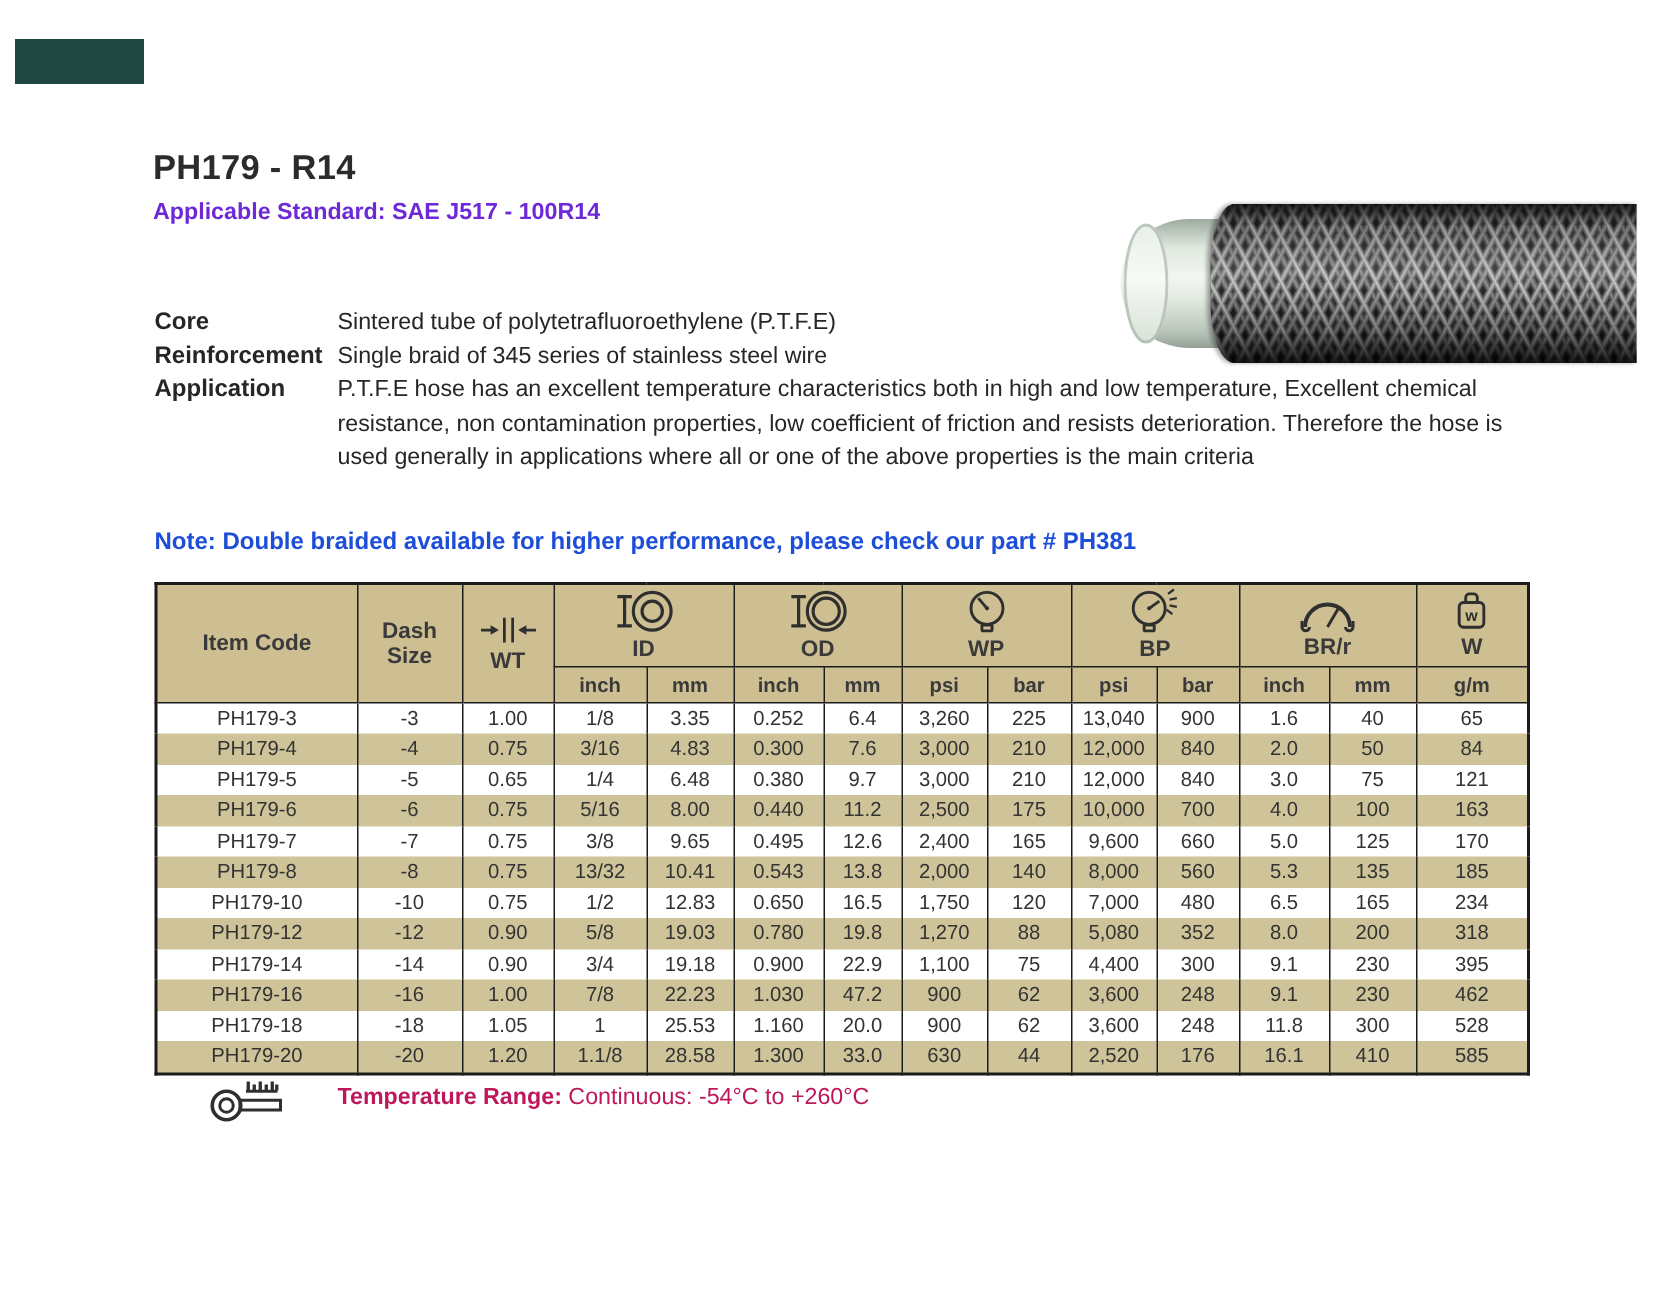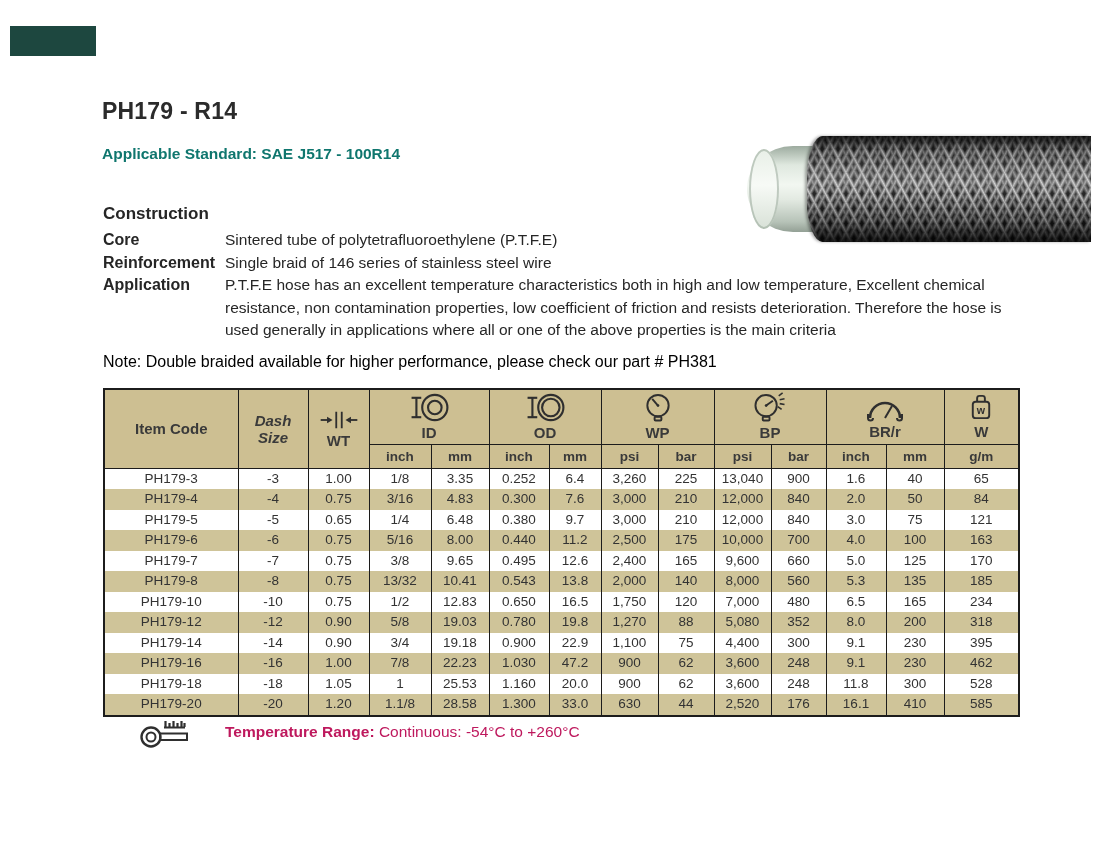--- a/index.html
+++ b/index.html
@@ -11,21 +11,21 @@
   }
   *{margin:0;padding:0;box-sizing:border-box;}
   html,body{background:#fff;}
   body{font-family:"Liberation Sans",sans-serif;color:var(--ink);}
   .page{position:relative;width:1111px;height:859px;background:#fff;overflow:hidden;}
 
   .logo-block{position:absolute;left:10px;top:26px;width:86px;height:30px;background:var(--logo-block);}
 
   .title-block{position:absolute;left:102px;top:98px;}
   .page-title{font-size:23px;font-weight:700;color:#2b2b2b;letter-spacing:.2px;}
-  .page-subtitle{margin-top:20px;font-size:15.5px;font-weight:600;color:#0f766e;}
+  .page-subtitle{margin-top:8px;font-size:15.5px;font-weight:600;color:#6d28d9;}
 
   
   .hose{position:absolute;left:745px;top:136px;width:346px;height:106px;}
   .tube{position:absolute;left:2px;top:10px;width:92px;height:86px;
     border-top-left-radius:50% 50%;border-bottom-left-radius:50% 50%;
     background:linear-gradient(to bottom,#9dab9f 0%,#dfe8df 22%,#f2f7f1 45%,#e3eae2 62%,#b7c3b8 88%,#93a095 100%);}
   .tube-face{position:absolute;left:4px;top:13px;width:30px;height:80px;border-radius:50%;
     background:linear-gradient(to bottom,#e8efe7,#f7faf6 45%,#d8e1d7);
     box-shadow:inset 0 0 0 2px rgba(150,165,152,.55);}
   .braid{position:absolute;left:62px;top:0;width:284px;height:106px;
@@ -39,21 +39,21 @@
   .braid::after{content:"";position:absolute;inset:0;border-radius:inherit;
     background:linear-gradient(to bottom,rgba(0,0,0,.8) 0%,rgba(40,40,40,.25) 14%,rgba(255,255,255,.18) 42%,rgba(255,255,255,.05) 55%,rgba(0,0,0,.35) 80%,rgba(0,0,0,.85) 100%);}
 
   
   .construction{position:absolute;left:103px;top:204px;width:903px;}
   .construction-heading{font-size:17px;font-weight:600;color:#262626;margin-bottom:5px;}
   .c-row{display:grid;grid-template-columns:122px 1fr;align-items:start;}
   .c-label{font-size:16px;font-weight:700;color:#262626;line-height:22.5px;}
   .c-value{font-size:15.5px;color:#262626;line-height:22.5px;}
 
-  .note-line{position:absolute;left:103px;top:353px;font-size:16px;font-weight:400;color:#000000;}
+  .note-line{position:absolute;left:103px;top:353px;font-size:16px;font-weight:700;color:#1d4ed8;}
 
   
   .spec-table{position:absolute;left:103px;top:388px;width:915px;border-collapse:collapse;table-layout:fixed;
     border:2px solid var(--table-border);}
   .spec-table th,.spec-table td{border-left:1px solid var(--table-border);text-align:center;padding:0;}
   .spec-table thead th{background:var(--table-header-bg);border-bottom:1px solid var(--table-border);
     color:#3a3a3a;vertical-align:middle;}
   .hmain{font-size:15px;font-weight:700;line-height:17px;margin-top:13px;}
   .icon-row th{height:55px;}
   .units-row th{height:24px;font-size:13.5px;font-weight:700;}
@@ -81,28 +81,27 @@
     <div class="page-subtitle">Applicable Standard: SAE J517 - 100R14</div>
   </div>
 
   <div class="hose">
     <div class="tube"></div>
     <div class="tube-face"></div>
     <div class="braid"></div>
   </div>
 
   <div class="construction">
-    <div class="construction-heading">Construction</div>
     <div class="c-row">
       <div class="c-label">Core</div>
       <div class="c-value">Sintered tube of polytetrafluoroethylene (P.T.F.E)</div>
     </div>
     <div class="c-row">
       <div class="c-label">Reinforcement</div>
-      <div class="c-value">Single braid of 146 series of stainless steel wire</div>
+      <div class="c-value">Single braid of 345 series of stainless steel wire</div>
     </div>
     <div class="c-row">
       <div class="c-label">Application</div>
       <div class="c-value">P.T.F.E hose has an excellent temperature characteristics both in high and low temperature, Excellent chemical resistance, non contamination properties, low coefficient of friction and resists deterioration. Therefore the hose is used generally in applications where all or one of the above  properties is the main criteria</div>
     </div>
   </div>
 
   <div class="note-line">Note: Double braided available for higher performance, please check our part # PH381</div>
 
   <table class="spec-table">
@@ -119,21 +118,21 @@
       <col style="width:57px">
         <col style="width:55px">
       <col style="width:60px">
         <col style="width:58px">
       <col style="width:75px">
     </colgroup>
     <thead>
       <tr class="icon-row">
         <th rowspan="2" class="hmain">Item Code</th>
         <th rowspan="2" class="hmain">
-          <div style="width:52px;margin:0 auto;font-style:italic;">Dash Size</div>
+          <div style="width:52px;margin:0 auto;">Dash Size</div>
         </th>
         <th rowspan="2">
           <div class="hgroup">
             <span class="icon">
               <svg width="44" height="22" viewBox="0 0 44 24" fill="none" stroke="#2f2f2f" stroke-width="2">
                 <line x1="2" y1="12" x2="13" y2="12"></line>
                   <polygon points="15,12 9,8.5 9,15.5" fill="#2f2f2f" stroke="none"></polygon>
                 <line x1="19" y1="3" x2="19" y2="21"></line>
                   <line x1="25" y1="3" x2="25" y2="21"></line>
                 <line x1="42" y1="12" x2="31" y2="12"></line>

